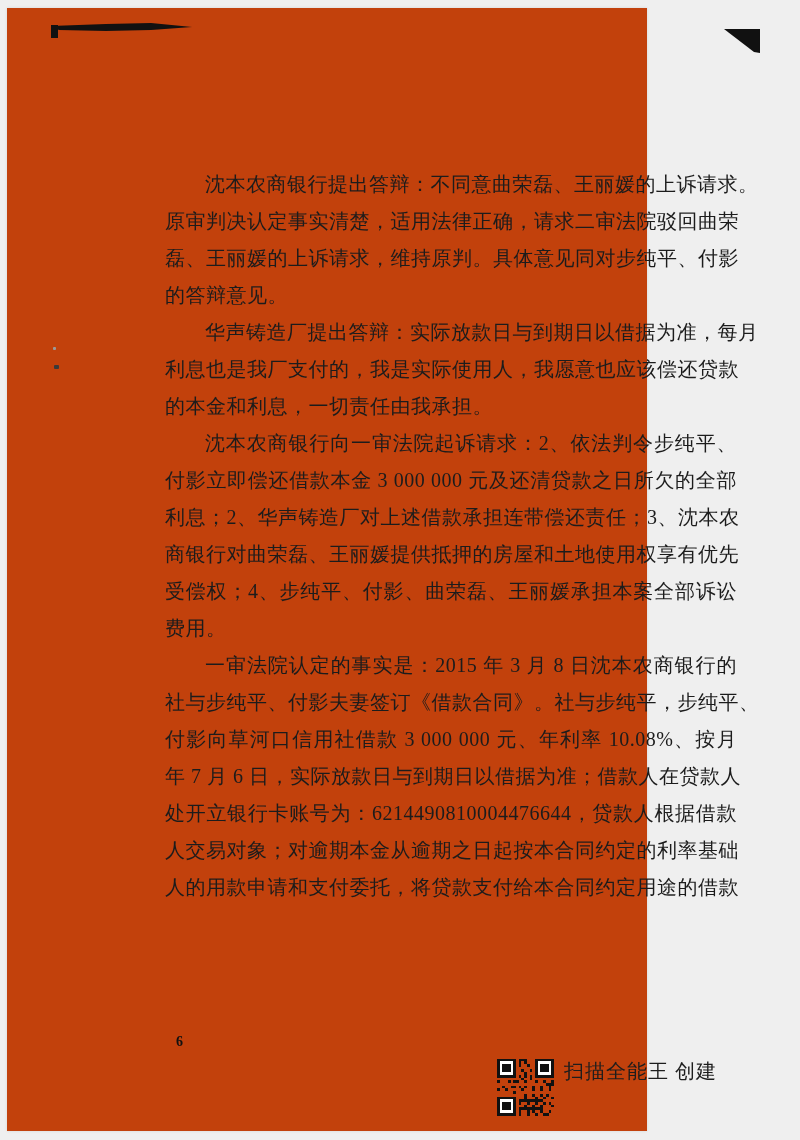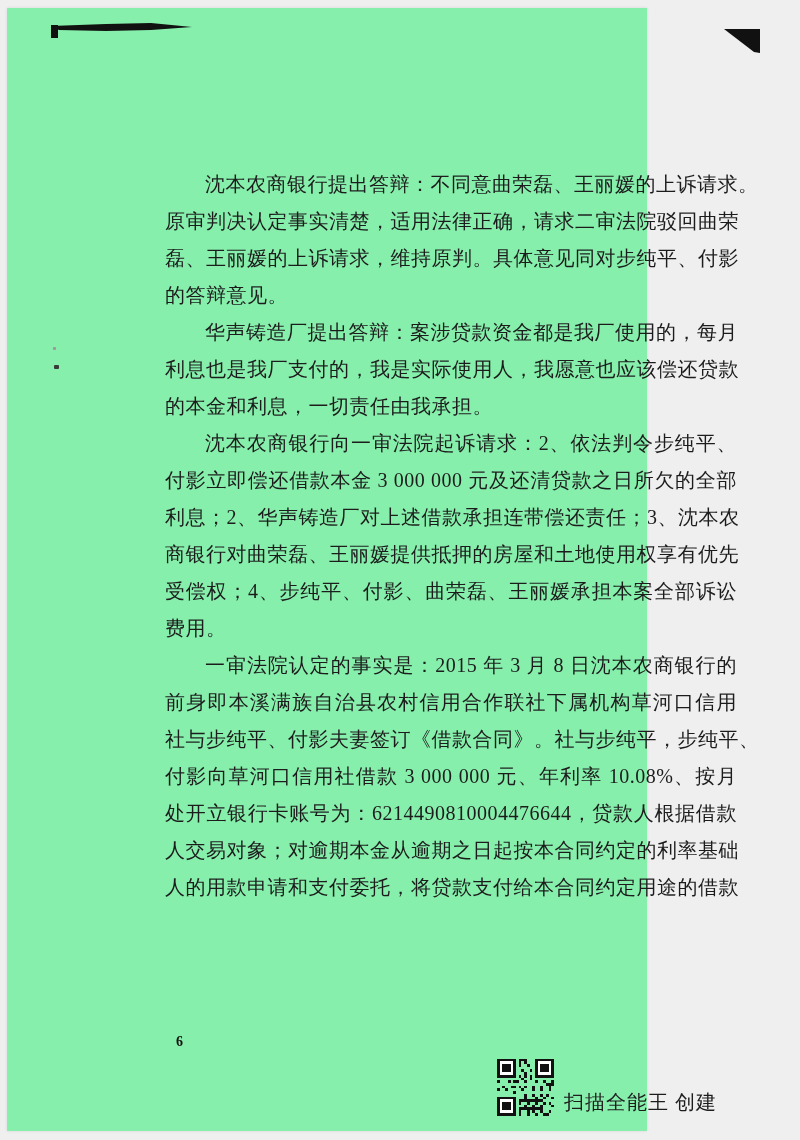--- a/index.html
+++ b/index.html
@@ -10,21 +10,21 @@
     font-family: "Liberation Serif", "DejaVu Serif", serif;
   }
   .scan-surround {
     position: absolute; inset: 0;
     background: #efefef;
   }
   .page {
     position: absolute;
     left: 7px; top: 8px;
     width: 640px; height: 1123px;
-    background: #86efac;
+    background: #c2410c;
     box-shadow: 0 0 3px rgba(0,0,0,0.10);
   }
   
   .doc-text {
     position: absolute;
     left: 158px; top: 158px;
     width: 572px;
     color: #1c1c1c;
     font-size: 20px;
     line-height: 37px;
@@ -52,21 +52,21 @@
     position: absolute;
     left: 169px; top: 1026px;
     font-size: 14px;
     font-weight: bold;
     color: #111;
   }
   .qr-block {
     position: absolute;
     left: 490px; top: 1050px;
     display: flex;
-    align-items: flex-end;
+    align-items: flex-start;
   }
   .qr-block svg { display: block; }
   .qr-caption {
     margin-left: 10px;
     font-size: 20px;
     color: #1d1d1d;
     letter-spacing: 1px;
     font-family: "Liberation Serif", "DejaVu Serif", serif;
     white-space: nowrap;
   }
@@ -90,39 +90,39 @@
     <div class="doc-text">
 
       <div>
         <div class="t-line indent">沈本农商银行提出答辩：不同意曲荣磊、王丽媛的上诉请求。</div>
         <div class="t-line">原审判决认定事实清楚，适用法律正确，请求二审法院驳回曲荣</div>
         <div class="t-line">磊、王丽媛的上诉请求，维持原判。具体意见同对步纯平、付影</div>
         <div class="t-line end">的答辩意见。</div>
       </div>
 
       <div>
-        <div class="t-line indent">华声铸造厂提出答辩：案涉贷款资金都是我厂使用的，每月</div>
+        <div class="t-line indent">华声铸造厂提出答辩：实际放款日与到期日以借据为准，每月</div>
         <div class="t-line">利息也是我厂支付的，我是实际使用人，我愿意也应该偿还贷款</div>
         <div class="t-line end">的本金和利息，一切责任由我承担。</div>
       </div>
 
       <div>
         <div class="t-line indent">沈本农商银行向一审法院起诉请求：2、依法判令步纯平、</div>
         <div class="t-line">付影立即偿还借款本金 3 000 000 元及还清贷款之日所欠的全部</div>
         <div class="t-line">利息；2、华声铸造厂对上述借款承担连带偿还责任；3、沈本农</div>
         <div class="t-line">商银行对曲荣磊、王丽媛提供抵押的房屋和土地使用权享有优先</div>
         <div class="t-line">受偿权；4、步纯平、付影、曲荣磊、王丽媛承担本案全部诉讼</div>
         <div class="t-line end">费用。</div>
       </div>
 
       <div>
         <div class="t-line indent">一审法院认定的事实是：2015 年 3 月 8 日沈本农商银行的</div>
-        <div class="t-line">前身即本溪满族自治县农村信用合作联社下属机构草河口信用</div>
         <div class="t-line">社与步纯平、付影夫妻签订《借款合同》。社与步纯平，步纯平、</div>
         <div class="t-line">付影向草河口信用社借款 3 000 000 元、年利率 10.08%、按月</div>
+        <div class="t-line">年 7 月 6 日，实际放款日与到期日以借据为准；借款人在贷款人</div>
         <div class="t-line">处开立银行卡账号为：6214490810004476644，贷款人根据借款</div>
         <div class="t-line">人交易对象；对逾期本金从逾期之日起按本合同约定的利率基础</div>
         <div class="t-line">人的用款申请和支付委托，将贷款支付给本合同约定用途的借款</div>
       </div>
 
     </div>
 
     <div class="page-number">6</div>
 
     <div class="qr-block">

